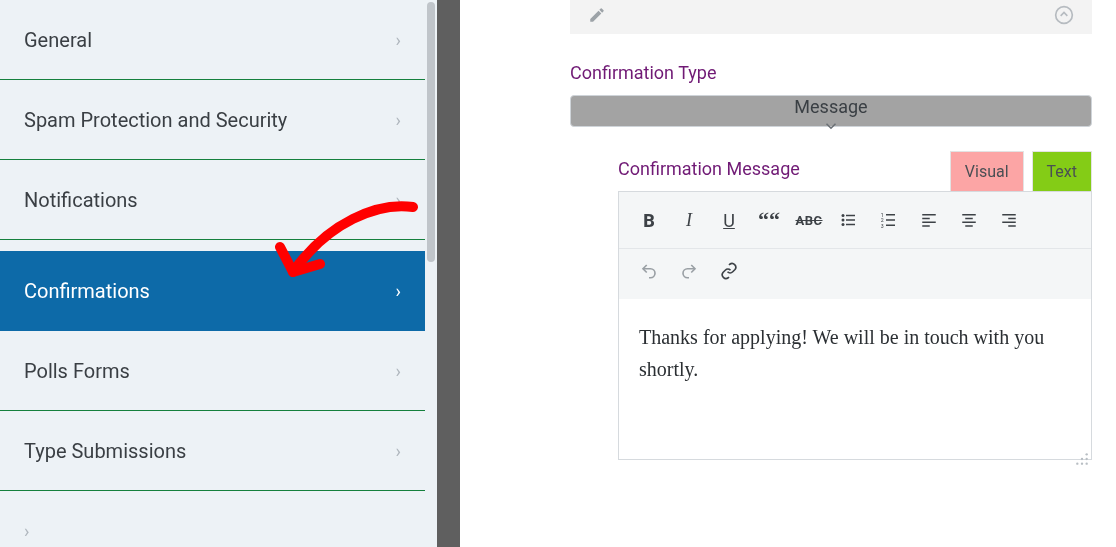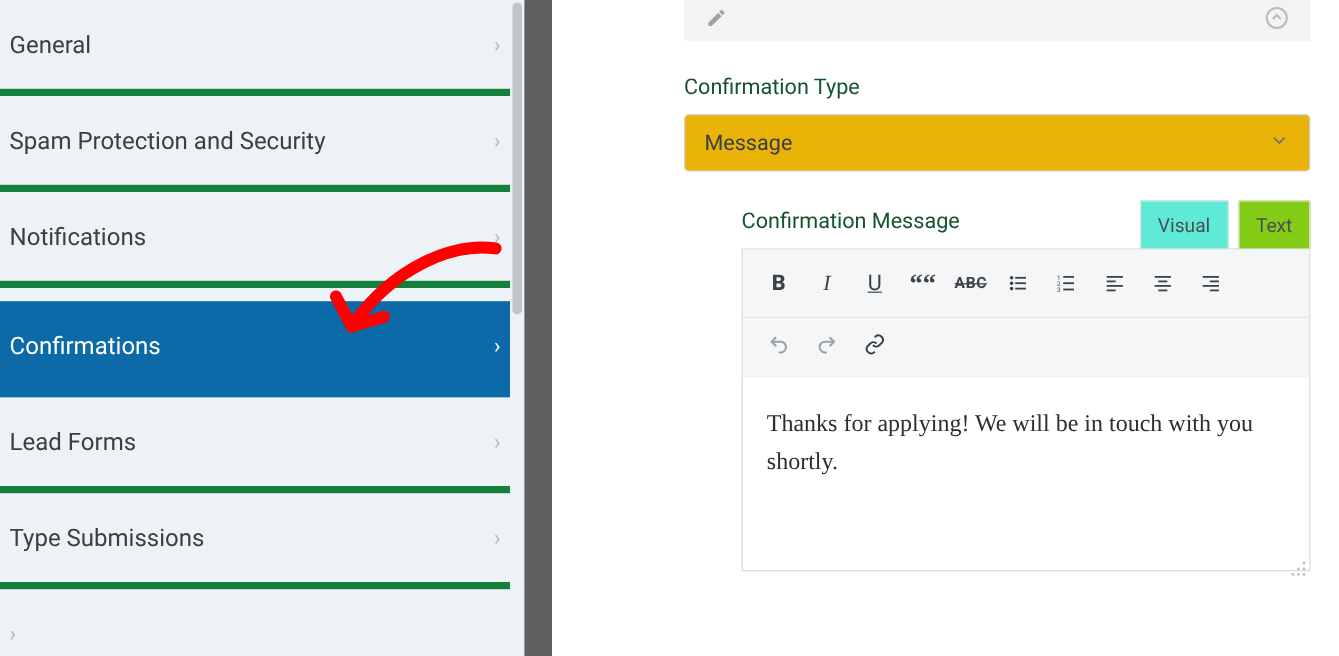--- a/index.html
+++ b/index.html
@@ -5,49 +5,49 @@
   * { box-sizing: border-box; margin: 0; padding: 0; }
   html, body { width: 1116px; height: 547px; font-family: -apple-system, BlinkMacSystemFont, "Segoe UI", Roboto, sans-serif; overflow: hidden; }
   .app { display: flex; width: 100%; height: 100%; }
   .sidebar-wrap { width: 460px; height: 100%; background: #edf2f6; position: relative; display: flex; }
   .sidebar { width: 425px; height: 100%; }
   .scrollbar-track { width: 12px; height: 100%; position: relative; }
   .scrollbar-thumb { position: absolute; left: 2px; top: 2px; width: 8px; height: 260px; background: #c0c5ca; border-radius: 4px; }
   .dark-strip { width: 23px; height: 100%; background: #5f5f5f; }
   .sidebar-item {
     display: flex; align-items: center; justify-content: space-between;
-    height: 80px; padding: 0 8px; border-bottom: 6px solid #15803d;
+    height: 80px; padding: 0 24px; border-bottom: 1px solid #15803d;
     font-size: 20px; color: #3a3f44; cursor: pointer;
   }
   .sidebar-item.active { background: #0d6aa8; color: #fff; border-bottom-color: #0d6aa8; margin-top: 11px; }
   .sidebar-item .chev { font-size: 18px; color: #b0b7be; }
   .sidebar-item.active .chev { color: #fff; }
   .gap { width: 110px; background: #fff; }
   .main { flex: 1; background: #fff; padding: 0 24px 0 0; position: relative; }
   .panel-header {
     display: flex; align-items: center; justify-content: space-between;
     background: #f3f3f3; padding: 0 18px; height: 34px;
     font-size: 20px; font-weight: 600; color: #3a3f44;
     margin-bottom: 28px;
   }
   .panel-header .title { display: flex; align-items: center; gap: 12px; }
   .panel-header .edit { color: #9da3a8; cursor: pointer; }
   .panel-header .collapse { color: #b6bbc0; cursor: pointer; }
   .field-block { margin-bottom: 24px; }
-  .field-label { font-size: 18px; color: #14532d; margin-bottom: 12px; display: block; }
+  .field-label { font-size: 18px; color: #701a75; margin-bottom: 12px; display: block; }
   .select {
-    width: 100%; height: 48px; border: 1px solid #cfd4d9; border-radius: 4px;
+    width: 100%; height: 32px; border: 1px solid #cfd4d9; border-radius: 4px;
     display: flex; align-items: center; justify-content: space-between;
-    padding: 0 16px; font-size: 18px; color: #3a3f44; cursor: pointer; background:#eab308;
+    padding: 0 16px; font-size: 18px; color: #3a3f44; cursor: pointer; background:#a3a3a3;flex-direction:column;
   }
   .select .caret { color: #6b7075; }
   .msg-header-row { display: flex; align-items: flex-end; justify-content: space-between; margin-bottom: 0; }
   .tabs { display: flex; gap: 8px; }
   .tab { padding: 10px 14px; font-size: 16px; color: #4a4f54; border: 1px solid #e3e3e3; border-bottom: none; background:#84cc16; cursor: pointer; }
-  .tab.active { background: #5eead4; }
+  .tab.active { background: #fca5a5; }
   .editor { border: 1px solid #d6dade; }
   .toolbar { display: flex; flex-wrap: wrap; gap: 4px; padding: 10px 12px; background: #f4f6f7; border-bottom: 1px solid #e3e6e9; }
   .tbtn { width: 36px; height: 36px; display: inline-flex; align-items: center; justify-content: center; font-size: 18px; color: #3d4247; cursor: pointer; border-radius: 3px; }
   .tbtn svg { width: 18px; height: 18px; }
   .toolbar-row2 { display: flex; gap: 4px; padding: 4px 12px 10px; background: #f4f6f7; }
   .editor-area { min-height: 160px; padding: 22px 20px; font-family: Georgia, 'Times New Roman', serif; font-size: 20px; line-height: 1.6; color: #2b2f33; position: relative; }
   .resize-grip { position: absolute; right: 2px; bottom: 2px; width: 14px; height: 14px; color: #b8bec3; }
   .annotation-arrow { position: absolute; left: 258px; top: 192px; pointer-events: none; z-index: 5; }
 </style>
 </head>
@@ -66,21 +66,21 @@
       </div>
       <div class="sidebar-item">
         <span>Notifications</span>
         <span class="chev">›</span>
       </div>
       <div class="sidebar-item active">
         <span>Confirmations</span>
         <span class="chev">›</span>
       </div>
       <div class="sidebar-item">
-        <span>Lead Forms</span>
+        <span>Polls Forms</span>
         <span class="chev">›</span>
       </div>
       <div class="sidebar-item">
         <span>Type Submissions</span>
         <span class="chev">›</span>
       </div>
       <div class="sidebar-item">
         <span class="chev">›</span>
       </div>
     </div>

